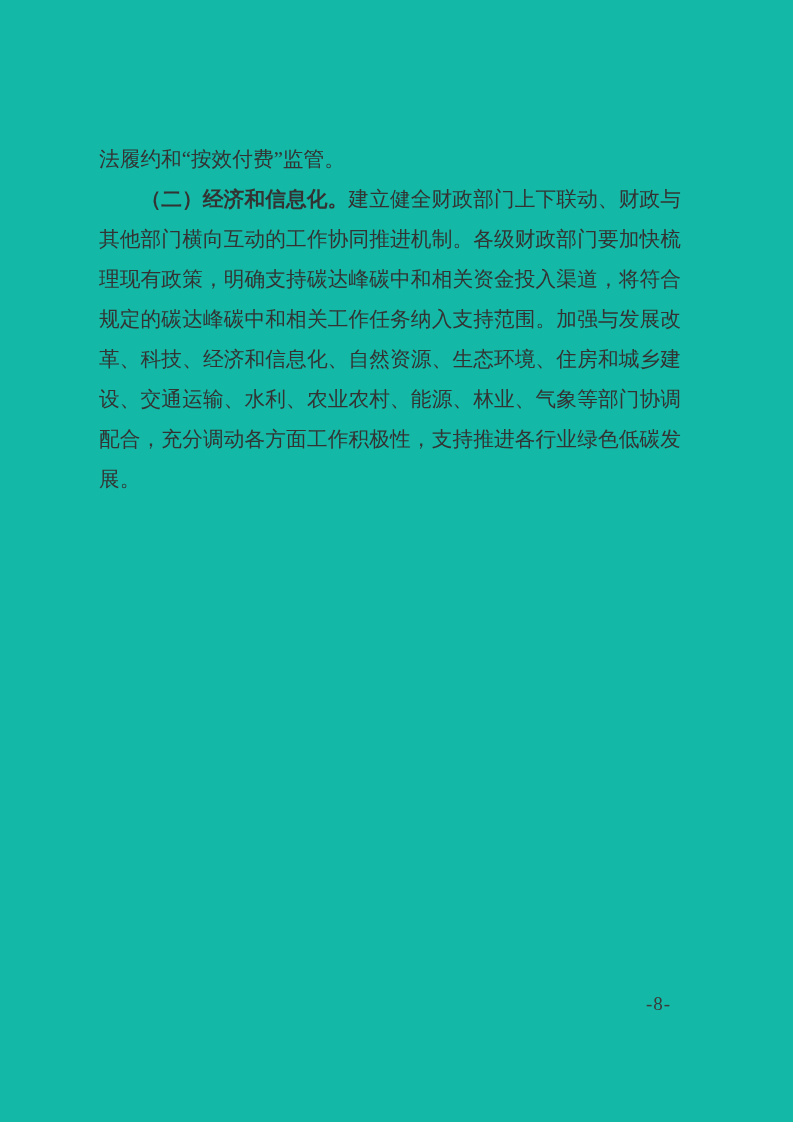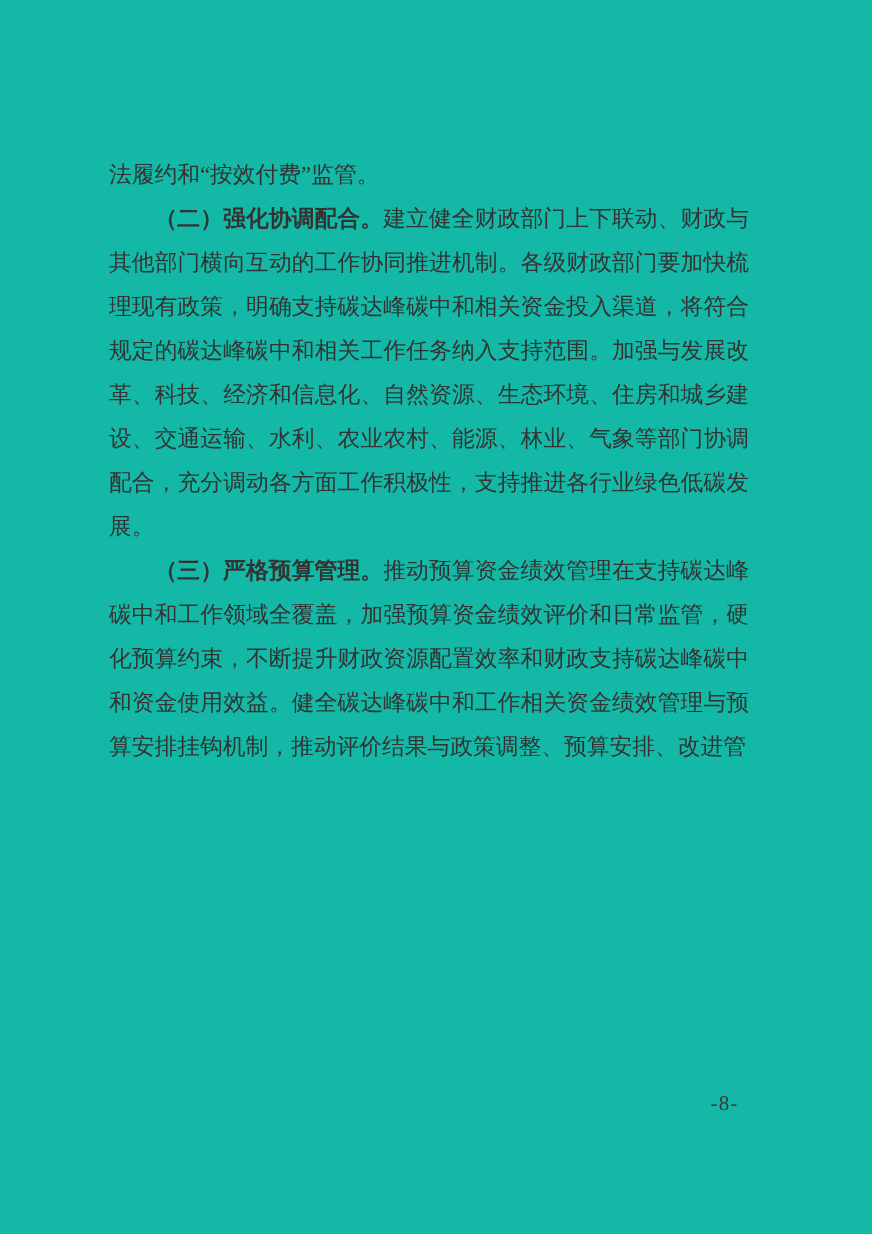--- a/index.html
+++ b/index.html
@@ -57,20 +57,17 @@
     font-family: "Liberation Serif", "DejaVu Serif", serif;
   }
 </style>
 </head>
 <body>
 
 <div class="page">
   <div class="doc-body">
     <p class="para para-continuation">法履约和“按效付费”监管。</p>
     <p class="para para-item">
-      <span class="lead">（二）强化协调配合。</span><span class="item-body">建立健全财政部门上下联动、财政与其他部门横向互动的工作协同推进机制。各级财政部门要加快梳理现有政策，明确支持碳达峰碳中和相关资金投入渠道，将符合规定的碳达峰碳中和相关工作任务纳入支持范围。加强与发展改革、科技、经济和信息化、自然资源、生态环境、住房和城乡建设、交通运输、水利、农业农村、能源、林业、气象等部门协调配合，充分调动各方面工作积极性，支持推进各行业绿色低碳发展。</span>
-    </p>
-    <p class="para para-item">
-      <span class="lead">（三）严格预算管理。</span><span class="item-body">推动预算资金绩效管理在支持碳达峰碳中和工作领域全覆盖，加强预算资金绩效评价和日常监管，硬化预算约束，不断提升财政资源配置效率和财政支持碳达峰碳中和资金使用效益。健全碳达峰碳中和工作相关资金绩效管理与预算安排挂钩机制，推动评价结果与政策调整、预算安排、改进管</span>
+      <span class="lead">（二）经济和信息化。</span><span class="item-body">建立健全财政部门上下联动、财政与其他部门横向互动的工作协同推进机制。各级财政部门要加快梳理现有政策，明确支持碳达峰碳中和相关资金投入渠道，将符合规定的碳达峰碳中和相关工作任务纳入支持范围。加强与发展改革、科技、经济和信息化、自然资源、生态环境、住房和城乡建设、交通运输、水利、农业农村、能源、林业、气象等部门协调配合，充分调动各方面工作积极性，支持推进各行业绿色低碳发展。</span>
     </p>
   </div>
   <div class="page-number">-8-</div>
 </div>
 
 </body></html>

